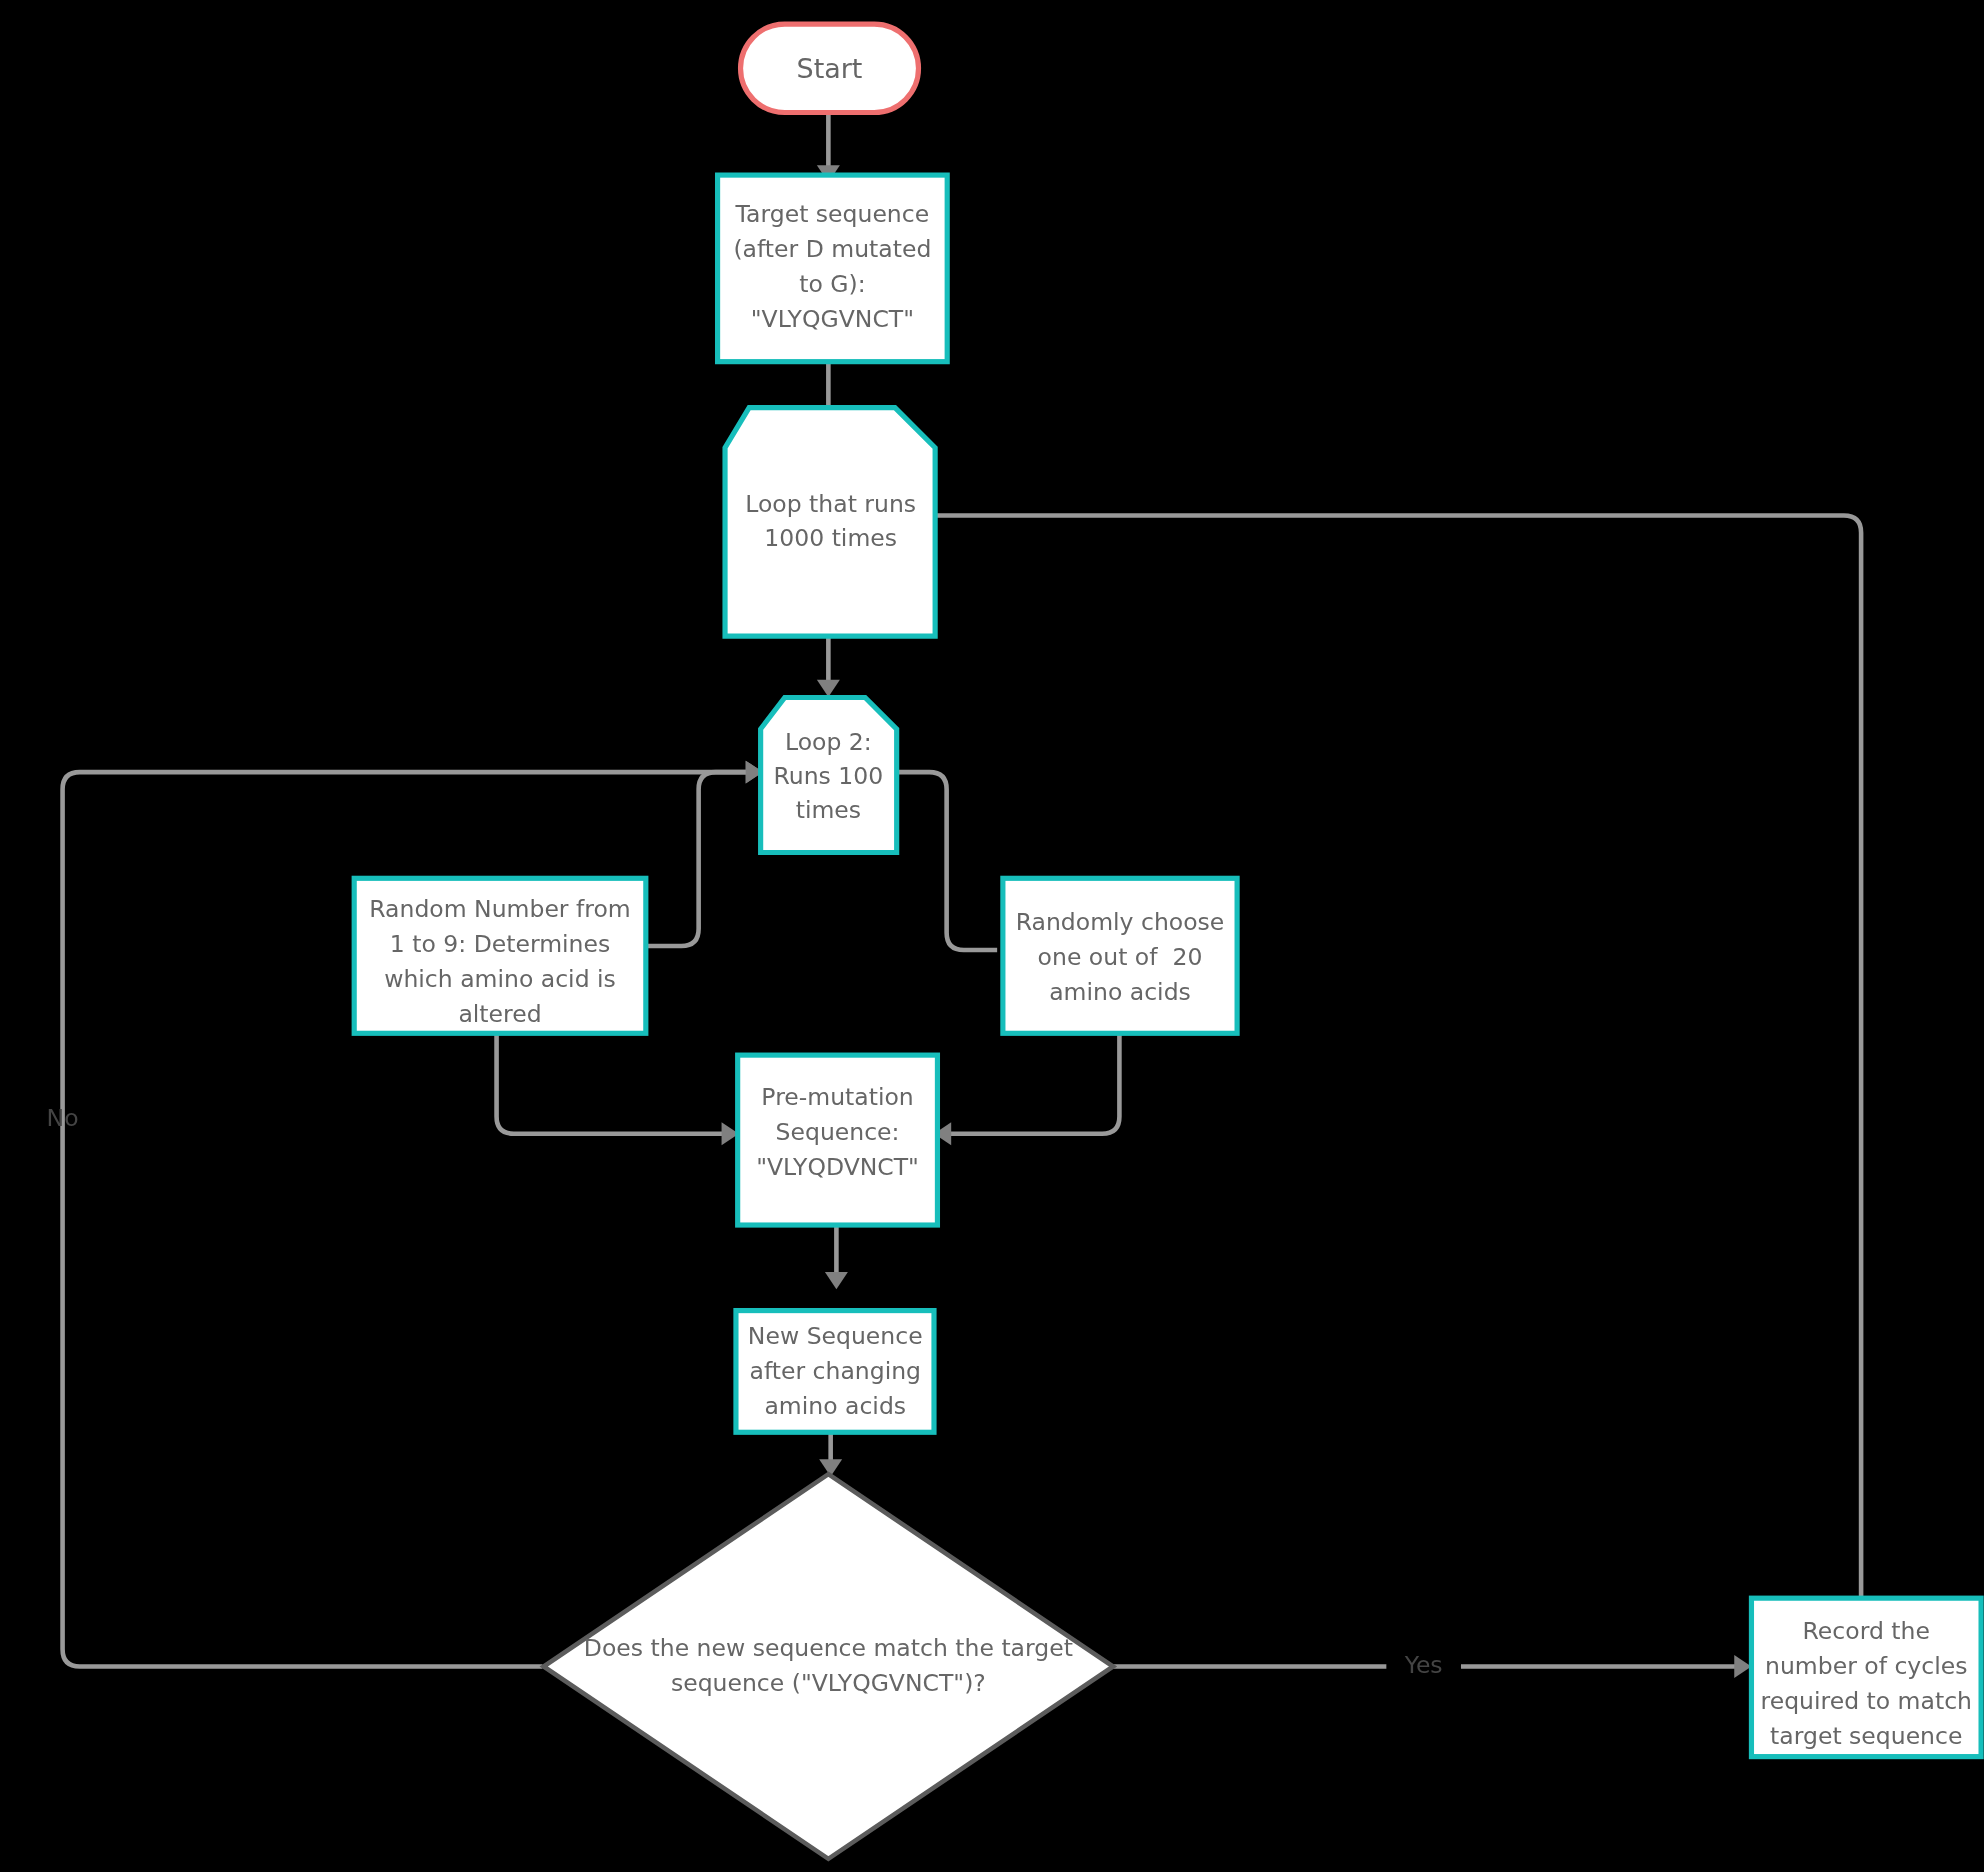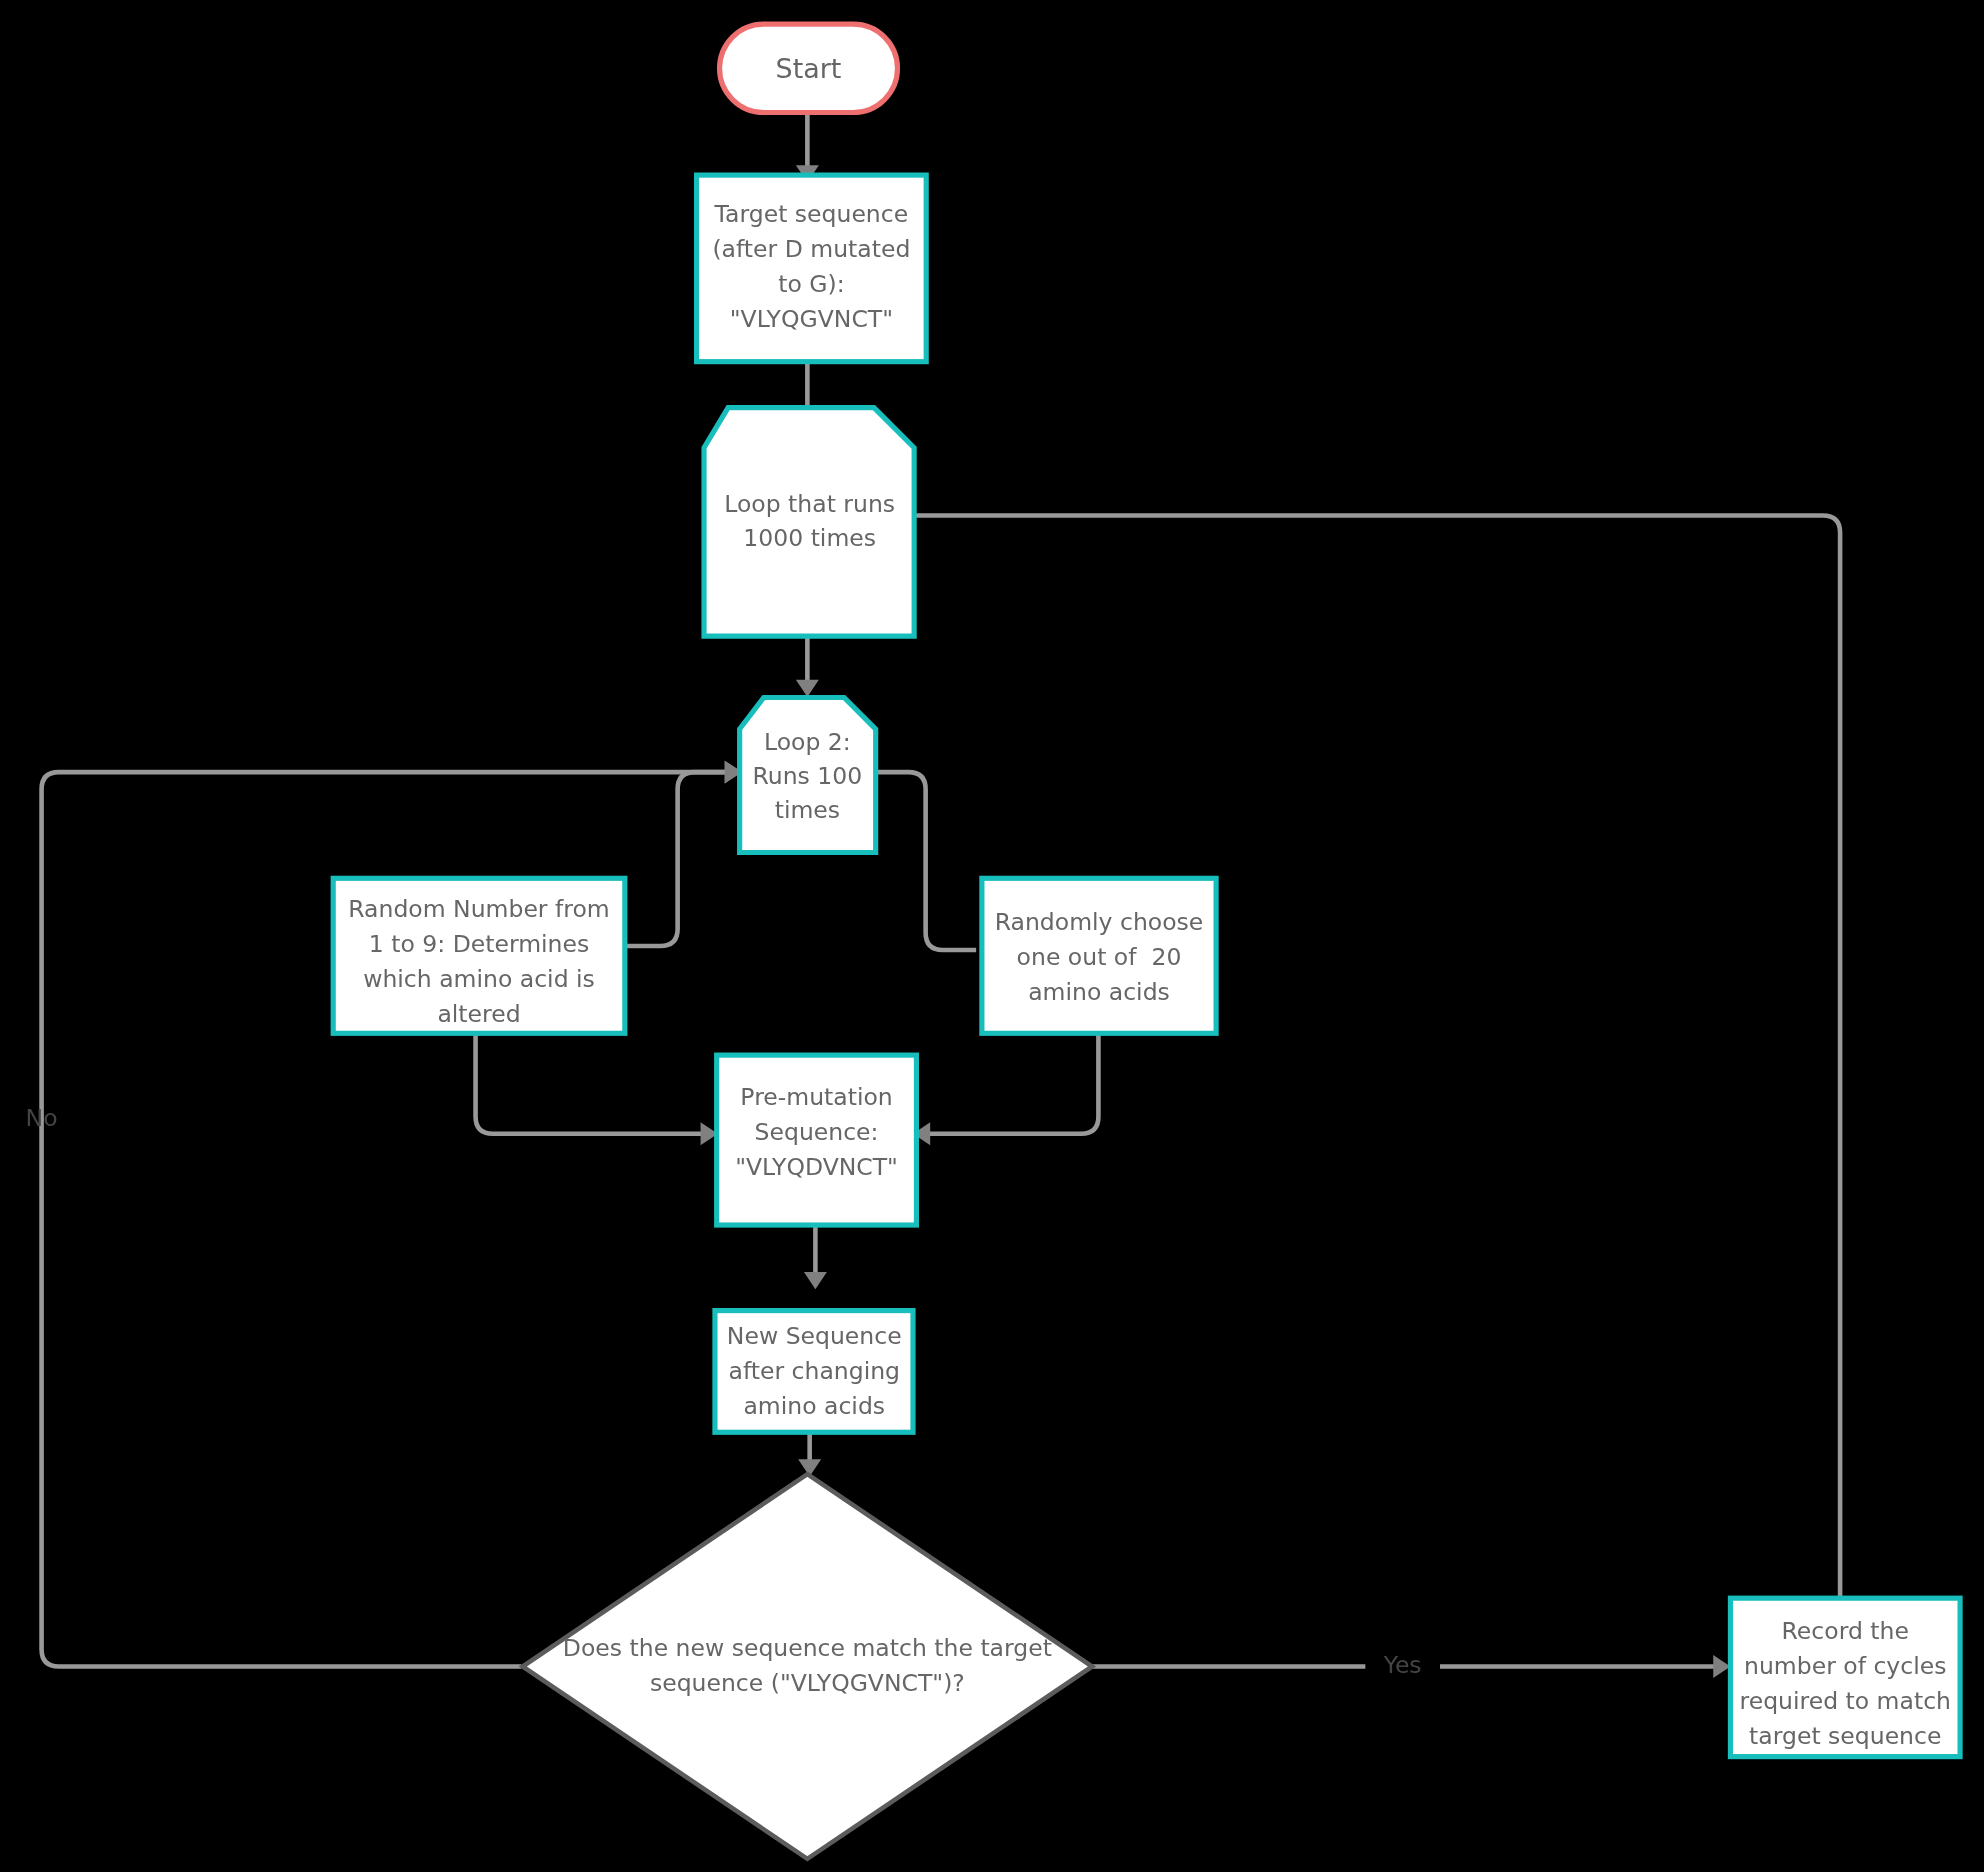--- a/index.html
+++ b/index.html
@@ -11,20 +11,21 @@
     width: 1985px;
     height: 1872px;
     overflow: hidden;
     font-family: "DejaVu Sans", sans-serif;
   }
   #flow-root {
     position: relative;
     width: 1884px;
     height: 1872px;
     background: #000000;
+    padding-left: 21px;
   }
   svg#flow-svg {
     display: block;
     width: 1985px;
     height: 1872px;
   }
   .node-shape {
     fill: #ffffff;
   }
   .node-teal {

